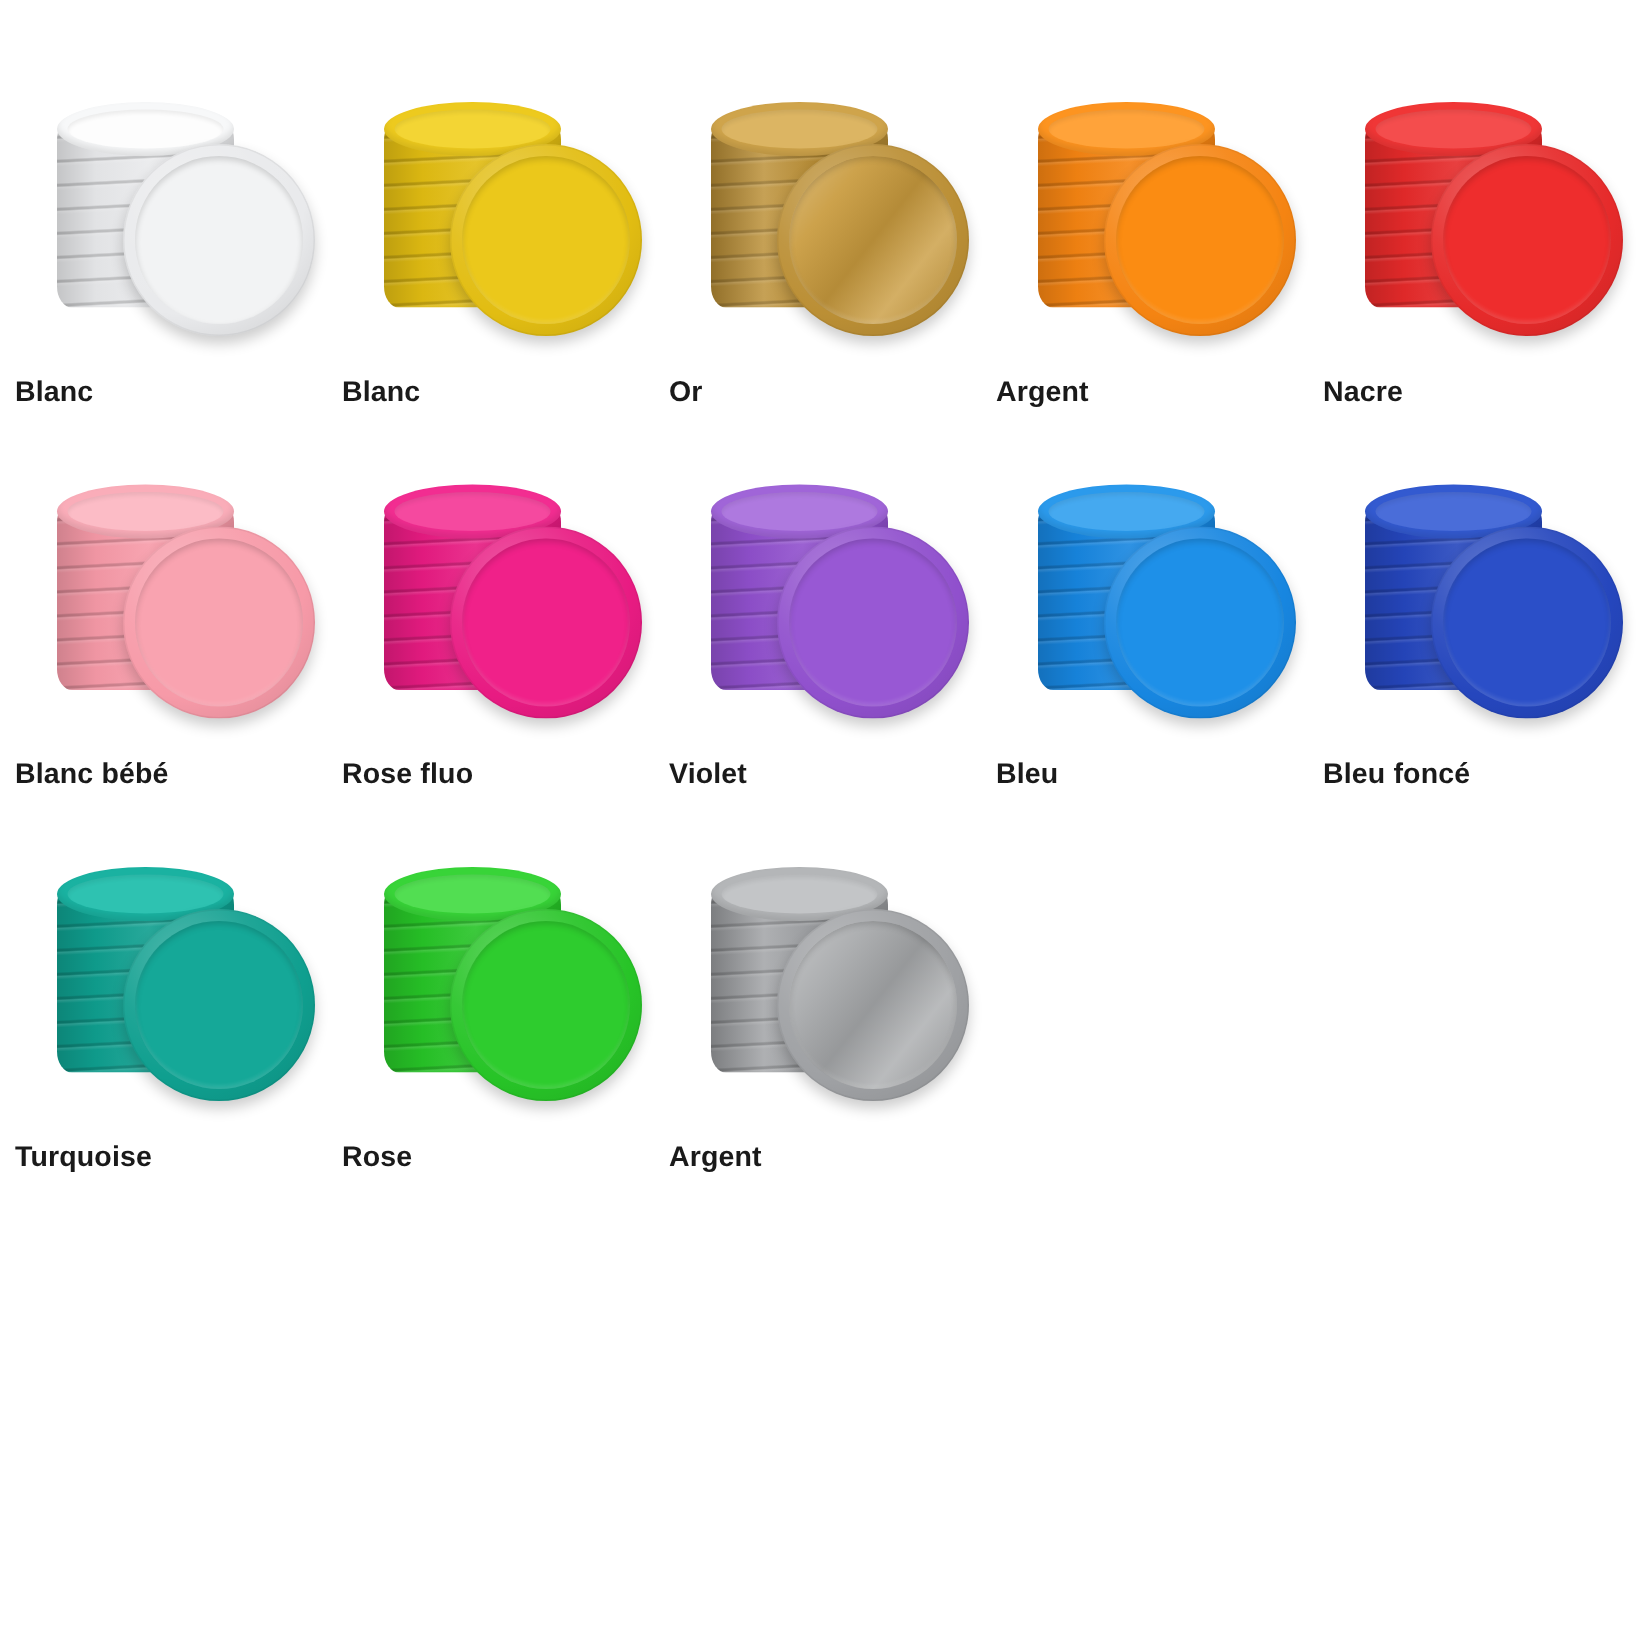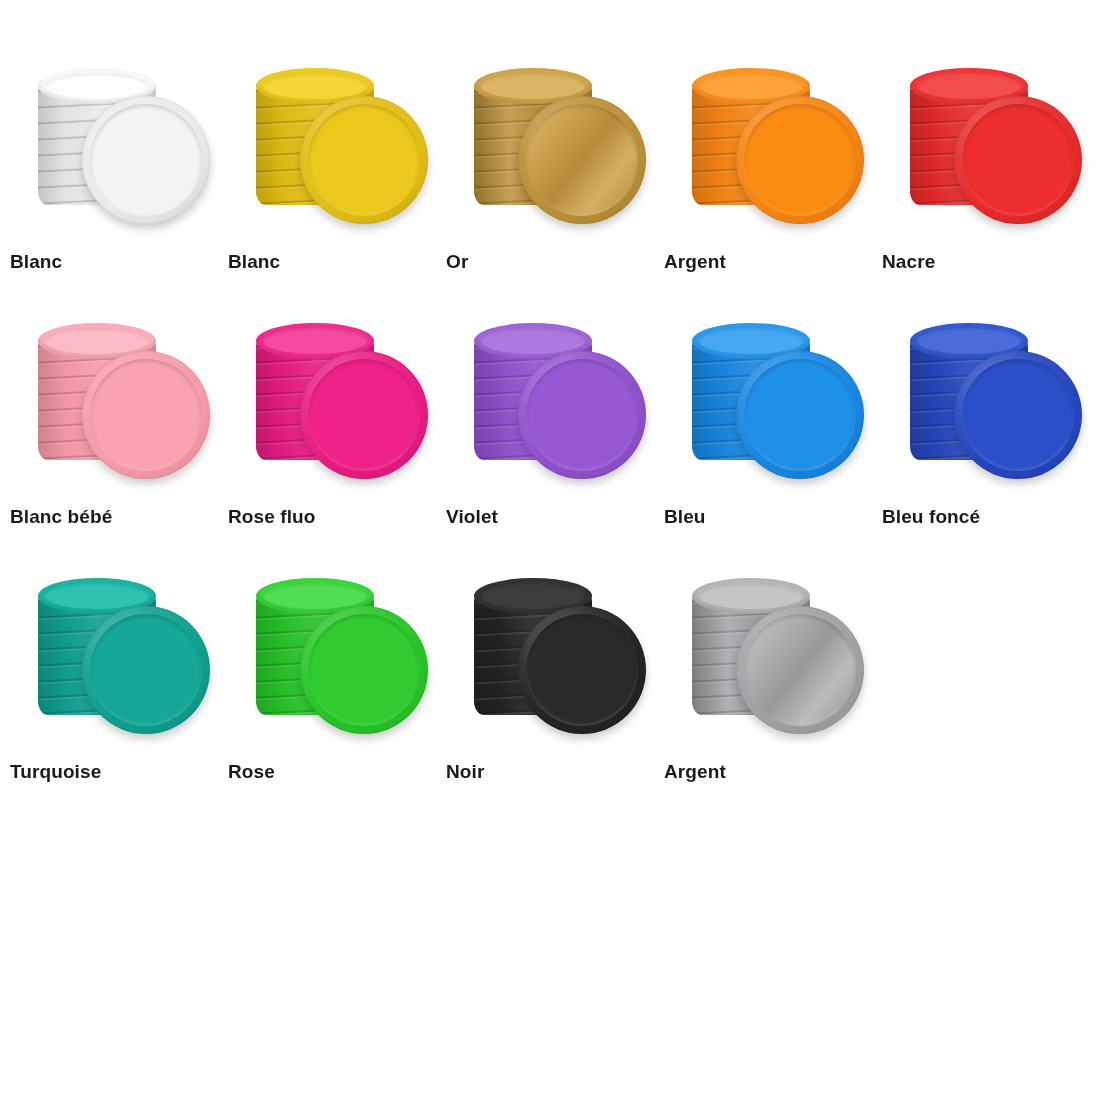--- a/index.html
+++ b/index.html
@@ -355,35 +355,20 @@
             <div class="stack-top">
               <div class="stack-top-inner"></div>
             </div>
           </div>
           <div class="front-disc">
             <div class="front-disc-rim"></div>
           </div>
         </div>
         <div class="swatch-label">Rose</div>
       </div>
-      <div class="swatch-cell" style="--base: #232323; --face: #2a2a2a; --light: #333333; --lighter: #3d3d3d;">
-        <div class="disc-art">
-          <div class="stack">
-            <div class="stack-body"></div>
-            <div class="stack-seams"></div>
-            <div class="stack-top">
-              <div class="stack-top-inner"></div>
-            </div>
-          </div>
-          <div class="front-disc">
-            <div class="front-disc-rim"></div>
-          </div>
-        </div>
-        <div class="swatch-label">Noir</div>
-      </div>
       <div class="swatch-cell metallic" style="--base: #9fa1a4; --face: #a8aaac; --light: #b4b6b8; --lighter: #c3c5c7;">
         <div class="disc-art">
           <div class="stack">
             <div class="stack-body"></div>
             <div class="stack-seams"></div>
             <div class="stack-top">
               <div class="stack-top-inner"></div>
             </div>
           </div>
           <div class="front-disc">

